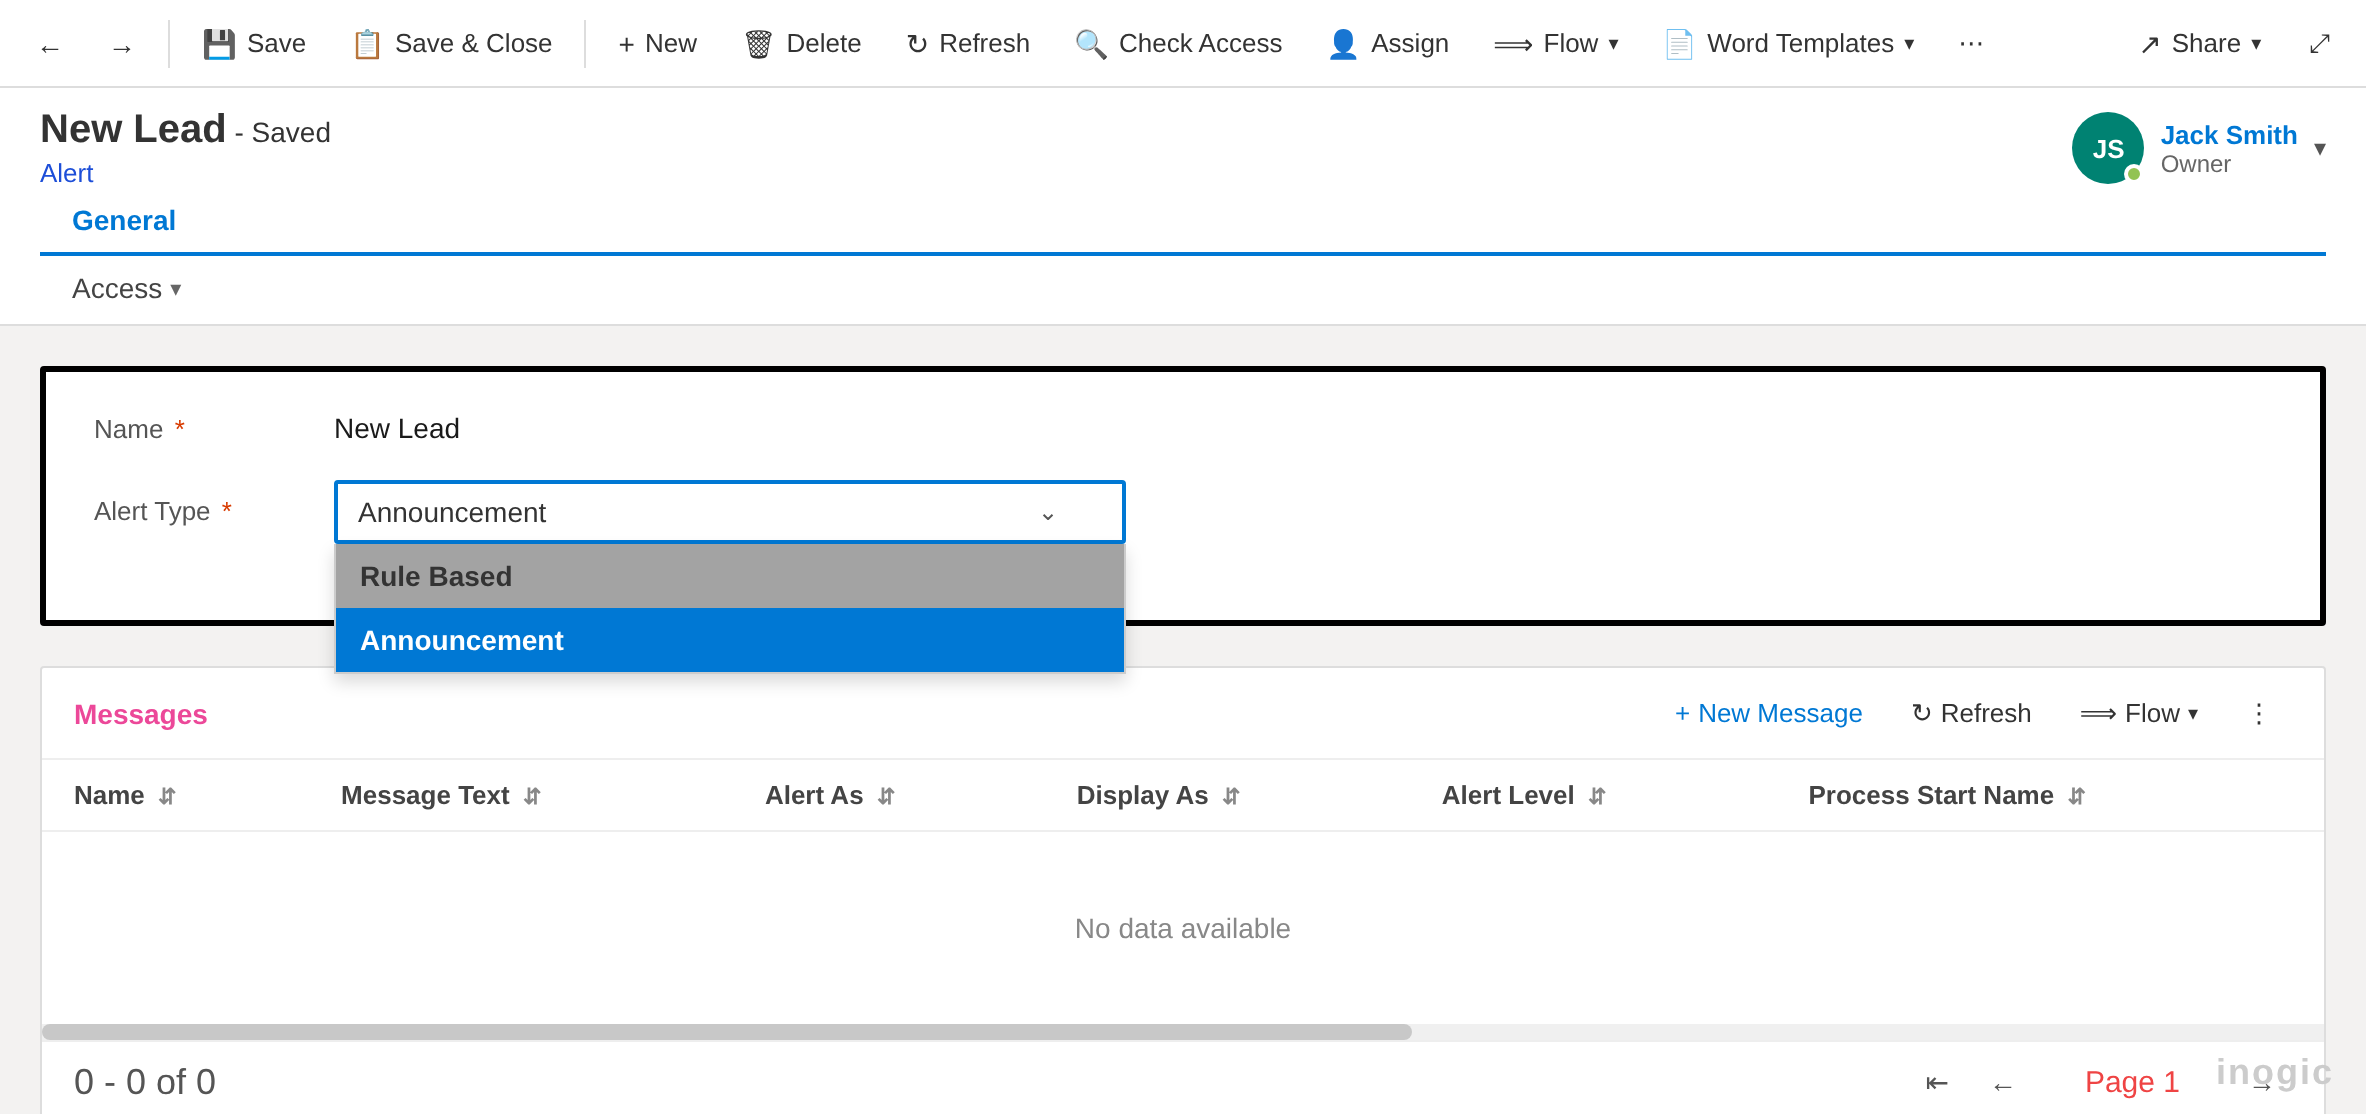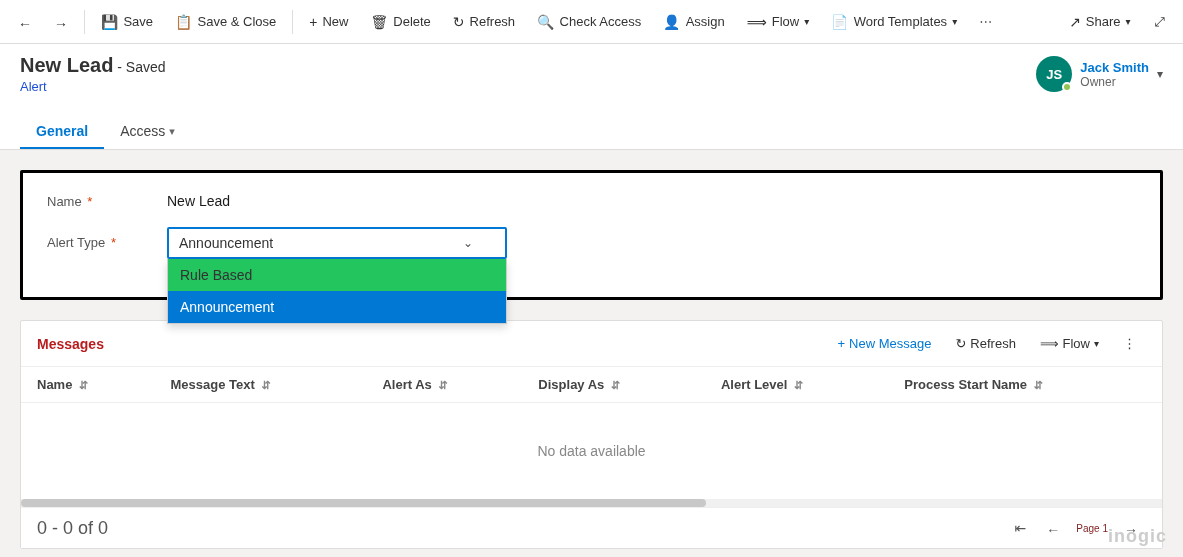--- a/index.html
+++ b/index.html
@@ -76,22 +76,23 @@
       position: absolute;
       bottom: 0;
       right: 0;
     }
     .user-name { font-size: 13px; font-weight: 600; color: #0078d4; }
     .user-role { font-size: 12px; color: #666; }
 
     
     .tabs {
       display: flex;
-      margin-top: 21px;
+      margin-top: 0;
       gap: 0;
+      flex-direction: column;
     }
     .tab {
       padding: 8px 16px;
       cursor: pointer;
       font-size: 14px;
       color: #444;
       border-bottom: 2px solid transparent;
       display: flex;
       align-items: center;
       gap: 4px;
@@ -134,21 +135,21 @@
       color: #d83b01;
       margin-left: 2px;
     }
     .form-value {
       font-size: 14px;
       color: #1a1a1a;
       font-weight: 500;
     }
     .form-select-wrapper {
       position: relative;
-      width: 340px;
+      width: 396px;
     }
     .form-select-display {
       width: 100%;
       padding: 6px 32px 6px 10px;
       border: 2px solid #0078d4;
       border-radius: 2px;
       font-size: 14px;
       color: #333;
       background: #fff;
       cursor: pointer;
@@ -159,25 +160,26 @@
     .select-chevron {
       color: #555;
       font-size: 12px;
     }
     
     .dropdown-options {
       position: absolute;
       top: 100%;
       left: 0;
       width: 100%;
-      background: #22c55e;
+      background: #a3a3a3;
       border: 1px solid #ccc;
       border-top: none;
       z-index: 100;
       box-shadow: 0 4px 8px rgba(0,0,0,0.15);
+      font-weight: bold;
     }
     .dropdown-option {
       padding: 8px 12px;
       cursor: pointer;
       font-size: 14px;
     }
     .dropdown-option.selected {
       background: #0078d4;
       color: #fff;
     }
@@ -191,21 +193,21 @@
     .messages-header {
       display: flex;
       align-items: center;
       padding: 10px 16px;
       border-bottom: 1px solid #eee;
       gap: 8px;
     }
     .messages-title {
       font-size: 14px;
       font-weight: 600;
-      color: #b91c1c;
+      color: #ec4899;
       flex: 1;
     }
     .messages-actions {
       display: flex;
       align-items: center;
       gap: 4px;
     }
     .msg-btn {
       display: flex;
       align-items: center;
@@ -261,21 +263,21 @@
     .pagination-controls { display: flex; align-items: center; gap: 4px; }
     .page-btn {
       padding: 4px 8px;
       border: none;
       background: transparent;
       cursor: pointer;
       color: #555;
       font-size: 14px;
       border-radius: 2px;
     }
-    .page-label { font-size: 10px; color: #7f1d1d; margin: 0 4px; }
+    .page-label { font-size: 15px; color: #ef4444; margin: 0 22px; }
 
     
     .scroll-bar-track {
       height: 8px;
       background: #f0f0f0;
       margin: 0;
       position: relative;
     }
     .scroll-bar-thumb {
       height: 8px;

